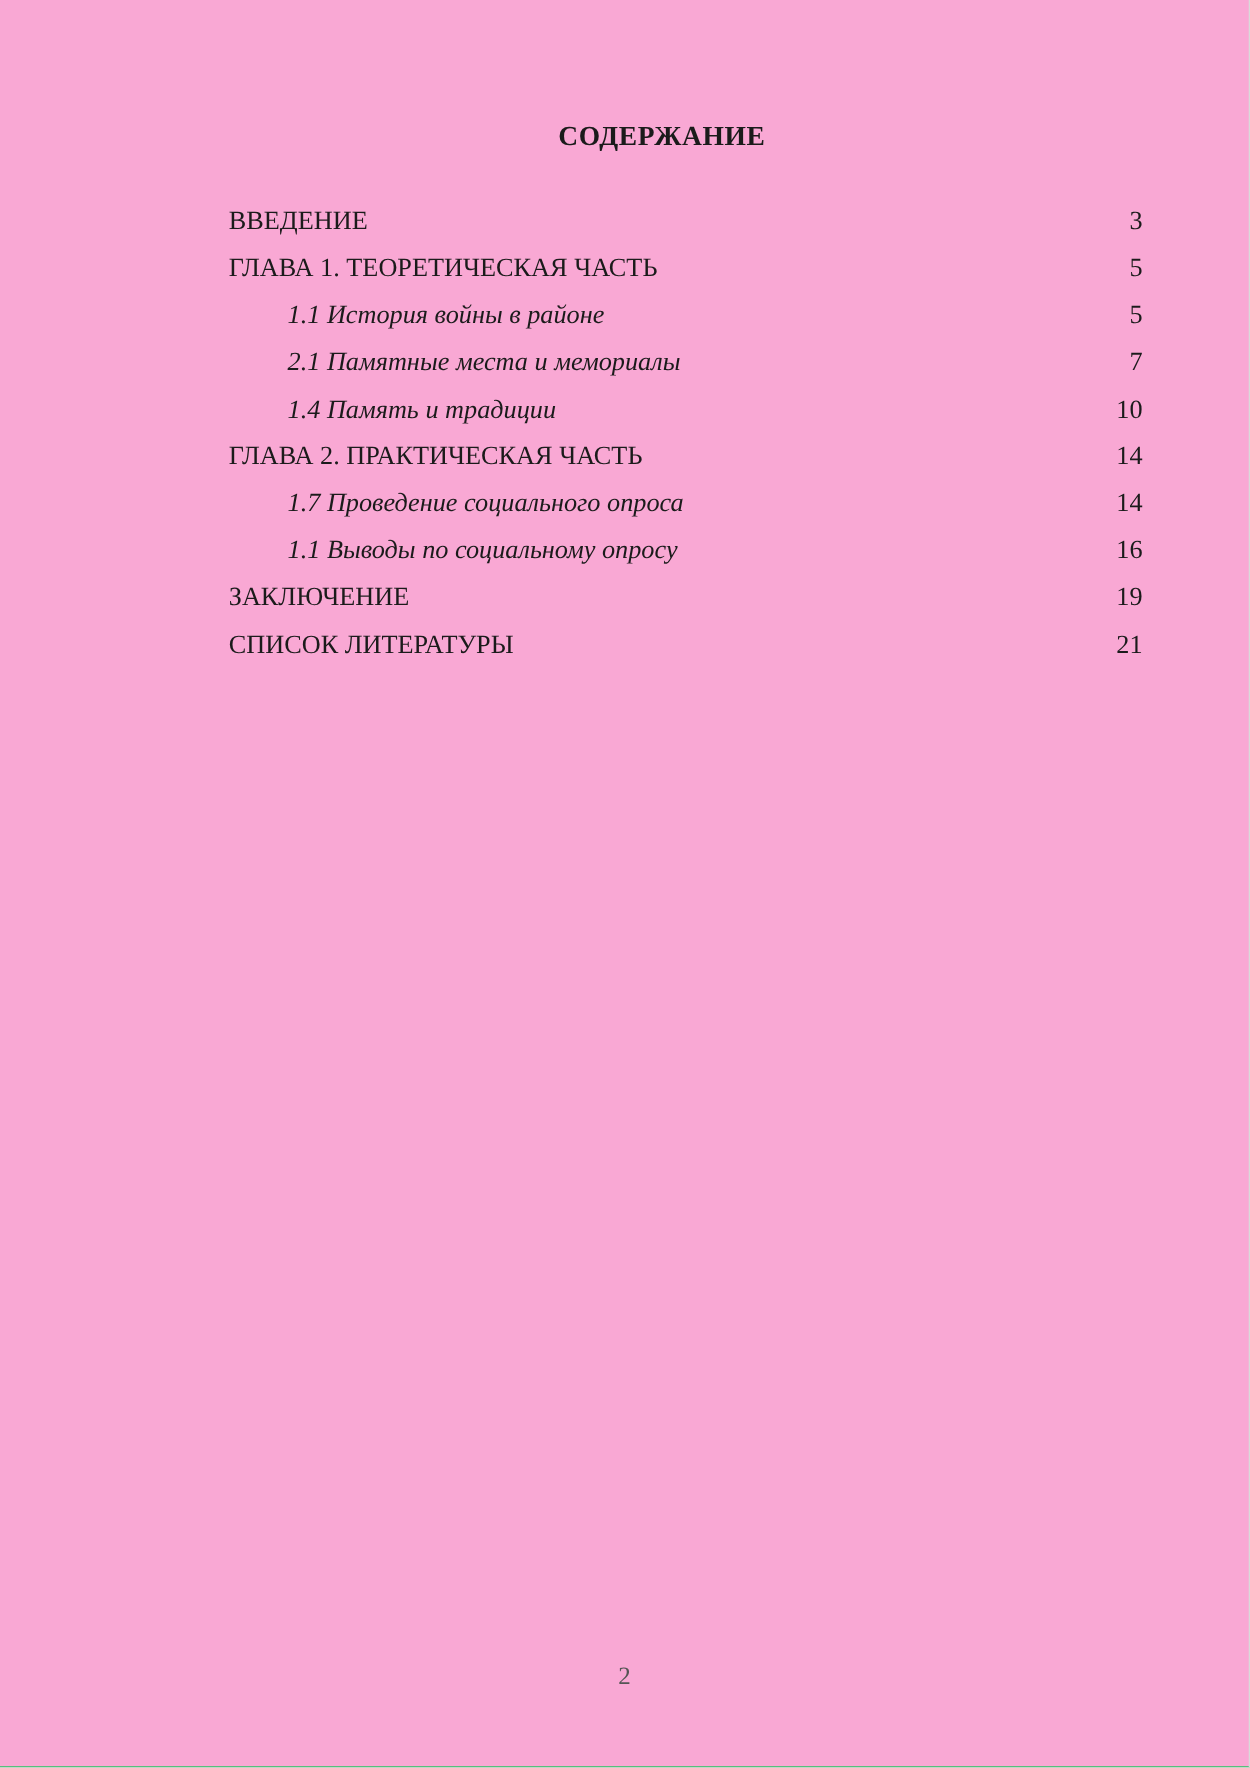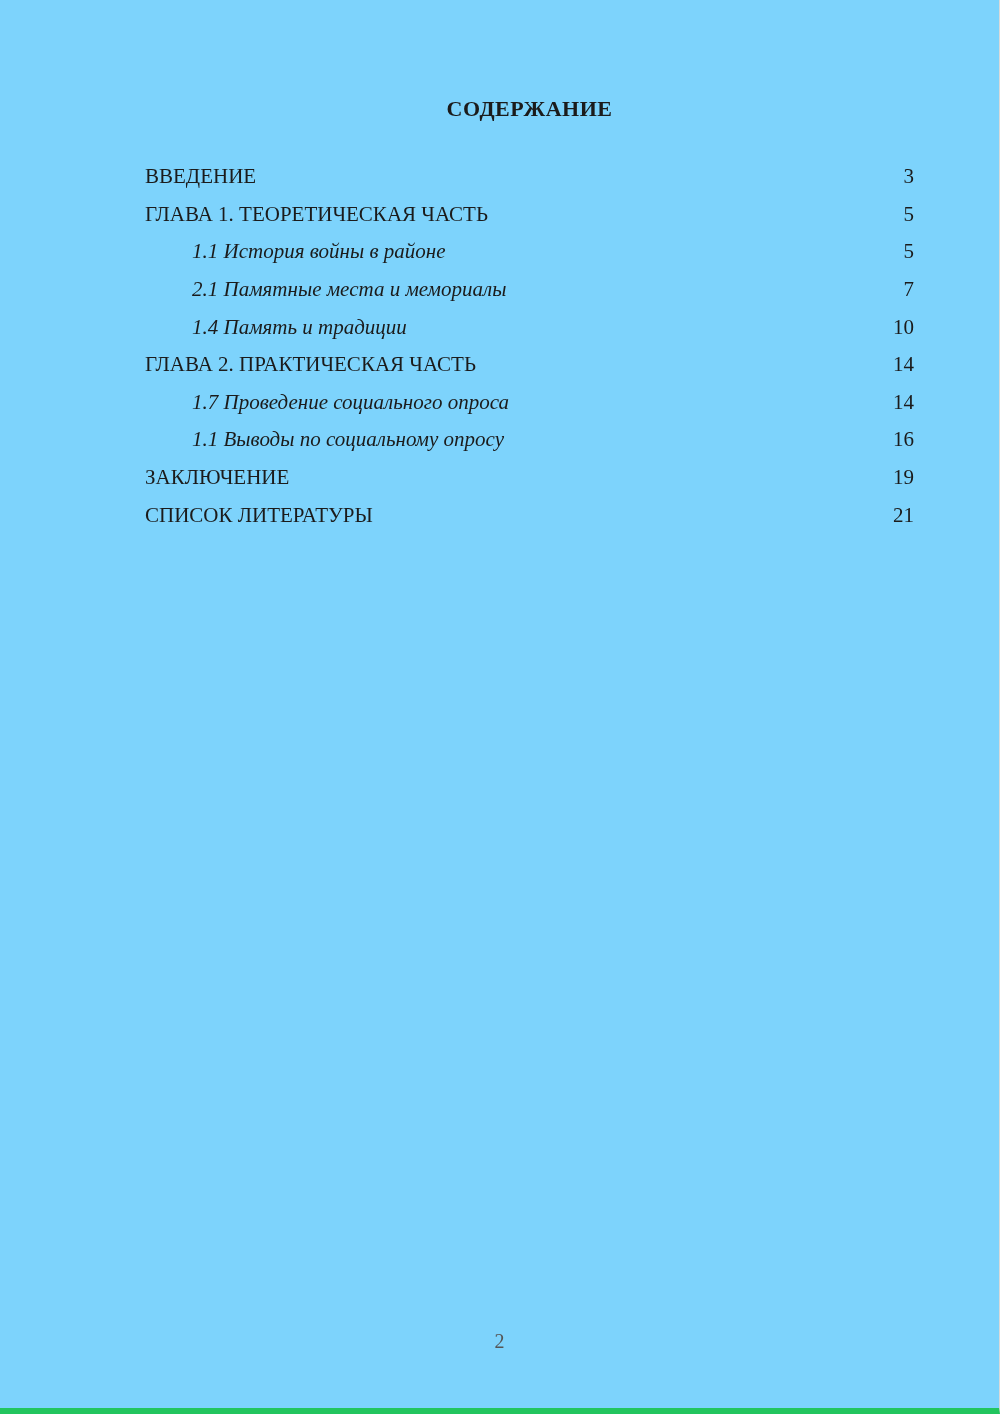--- a/index.html
+++ b/index.html
@@ -5,24 +5,24 @@
   html, body {
     margin: 0;
     padding: 0;
     background: #ffffff;
   }
   .page {
     position: relative;
     width: 1000px;
     height: 1414px;
     margin: 0 auto;
-    background: #7dd3fc;
+    background: #f9a8d4;
     box-sizing: border-box;
     border-right: 1px solid #d9d9d9;
-    border-bottom: 6px solid #22c55e;
+    border-bottom: 1px solid #22c55e;
     font-family: "Liberation Serif", "DejaVu Serif", serif;
     color: #1b1b1b;
     overflow: hidden;
   }
   .doc-title {
     position: absolute;
     top: 96px;
     left: 145px;
     right: 85px;
     text-align: center;
@@ -35,20 +35,21 @@
     top: 158px;
     left: 145px;
     right: 85px;
   }
   .toc-row {
     display: flex;
     justify-content: space-between;
     align-items: center;
     height: 37.6px;
     font-size: 21px;
+    margin-left: 38px;
   }
   .toc-row .toc-label {
     white-space: nowrap;
   }
   .toc-row.indent .toc-label {
     padding-left: 47px;
     font-style: italic;
   }
   .toc-page {
     text-align: right;

